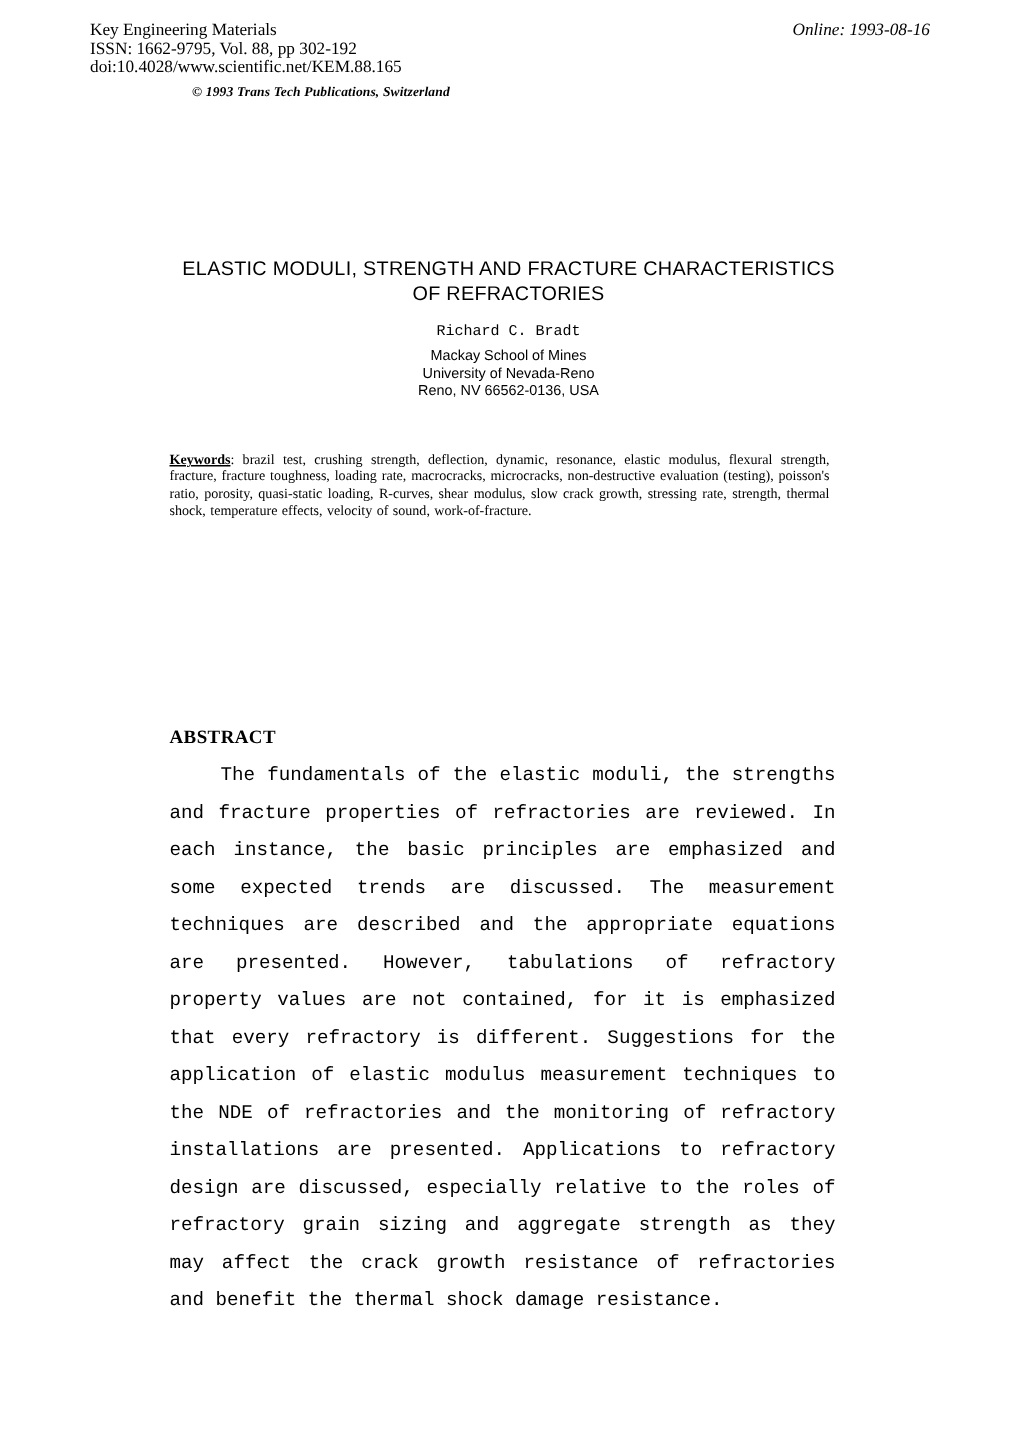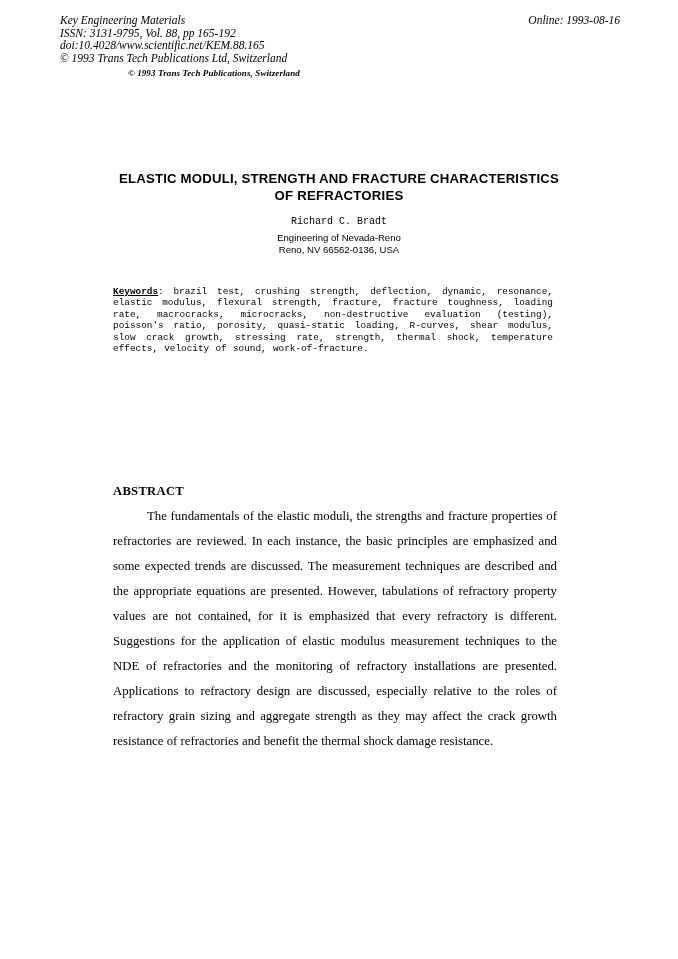--- a/index.html
+++ b/index.html
@@ -31,21 +31,20 @@
     top: 14px;
     width: 560px;
   }
   .masthead-row {
     display: flex;
     justify-content: space-between;
     align-items: flex-start;
   }
   .masthead-left {
     font-family: "Liberation Serif", serif;
-    font-style: italic;
     font-size: 11.5px;
     line-height: 12.6px;
     color: #000;
     white-space: pre-line;
   }
   .masthead-right {
     font-family: "Liberation Serif", serif;
     font-style: italic;
     font-size: 11.5px;
     line-height: 12.6px;
@@ -63,21 +62,21 @@
   }
 
   
   .title {
     position: absolute;
     left: 113px;
     top: 170px;
     width: 452px;
     text-align: center;
     font-family: "Liberation Sans", sans-serif;
-    font-weight: bold;
+    font-weight: normal;
     font-size: 13.2px;
     line-height: 17px;
     letter-spacing: 0.2px;
   }
 
   .author {
     position: absolute;
     left: 113px;
     top: 214px;
     width: 452px;
@@ -97,23 +96,23 @@
     line-height: 11.6px;
   }
   .affiliation div {
     white-space: nowrap;
   }
 
   
   .keywords {
     position: absolute;
     left: 113px;
-    top: 286px;
+    top: 302px;
     width: 440px;
-    font-family: Liberation Mono, monospace;
+    font-family: Liberation Serif, serif;
     font-size: 9.4px;
     line-height: 11.4px;
     text-align: justify;
     word-spacing: 0.6px;
   }
   .keywords .kw-label {
     font-weight: bold;
     text-decoration: underline;
   }
 
@@ -126,46 +125,47 @@
     font-weight: bold;
     font-size: 12.6px;
     letter-spacing: 0.3px;
     text-align: center;
   }
   .abstract-body {
     position: absolute;
     left: 113px;
     top: 504px;
     width: 444px;
-    font-family: Liberation Serif, serif;
+    font-family: Liberation Mono, monospace;
     font-size: 12.8px;
     line-height: 25px;
     text-align: justify;
     text-indent: 34px;
   }
 </style>
 </head>
 <body>
 
 <div class="page">
 
   <div class="masthead">
     <div class="masthead-row">
-      <div class="masthead-left"><div>Key Engineering Materials</div><div>ISSN: 3131-9795, Vol. 88, pp 165-192</div><div>doi:10.4028/www.scientific.net/KEM.88.165</div><div>© 1993 Trans Tech Publications Ltd, Switzerland</div></div>
+      <div class="masthead-left"><div>Key Engineering Materials</div><div>ISSN: 1662-9795, Vol. 88, pp 302-192</div><div>doi:10.4028/www.scientific.net/KEM.88.165</div></div>
       <div class="masthead-right">Online: 1993-08-16</div>
     </div>
     <div class="masthead-pub">© 1993 Trans Tech Publications, Switzerland</div>
   </div>
 
   <div class="title">ELASTIC MODULI, STRENGTH AND FRACTURE CHARACTERISTICS OF REFRACTORIES</div>
 
   <div class="author">Richard C. Bradt</div>
 
   <div class="affiliation">
-    <div>Engineering of Nevada-Reno</div>
+    <div>Mackay School of Mines</div>
+    <div>University of Nevada-Reno</div>
     <div>Reno, NV 66562-0136, USA</div>
   </div>
 
   <div class="keywords"><span class="kw-label">Keywords</span><span>: brazil test, crushing strength, deflection, dynamic, resonance, elastic modulus, flexural strength, fracture, fracture toughness, loading rate, macrocracks, microcracks, non-destructive evaluation (testing), poisson's ratio, porosity, quasi-static loading, R-curves, shear modulus, slow crack growth, stressing rate, strength, thermal shock, temperature effects, velocity of sound, work-of-fracture.</span></div>
 
   <div class="abstract-heading">ABSTRACT</div>
   <div class="abstract-body">The fundamentals of the elastic moduli, the strengths and fracture properties of refractories are reviewed. In each instance, the basic principles are emphasized and some expected trends are discussed. The measurement techniques are described and the appropriate equations are presented. However, tabulations of refractory property values are not contained, for it is emphasized that every refractory is different. Suggestions for the application of elastic modulus measurement techniques to the NDE of refractories and the monitoring of refractory installations are presented. Applications to refractory design are discussed, especially relative to the roles of refractory grain sizing and aggregate strength as they may affect the crack growth resistance of refractories and benefit the thermal shock damage resistance.</div>
 
 </div>
 

